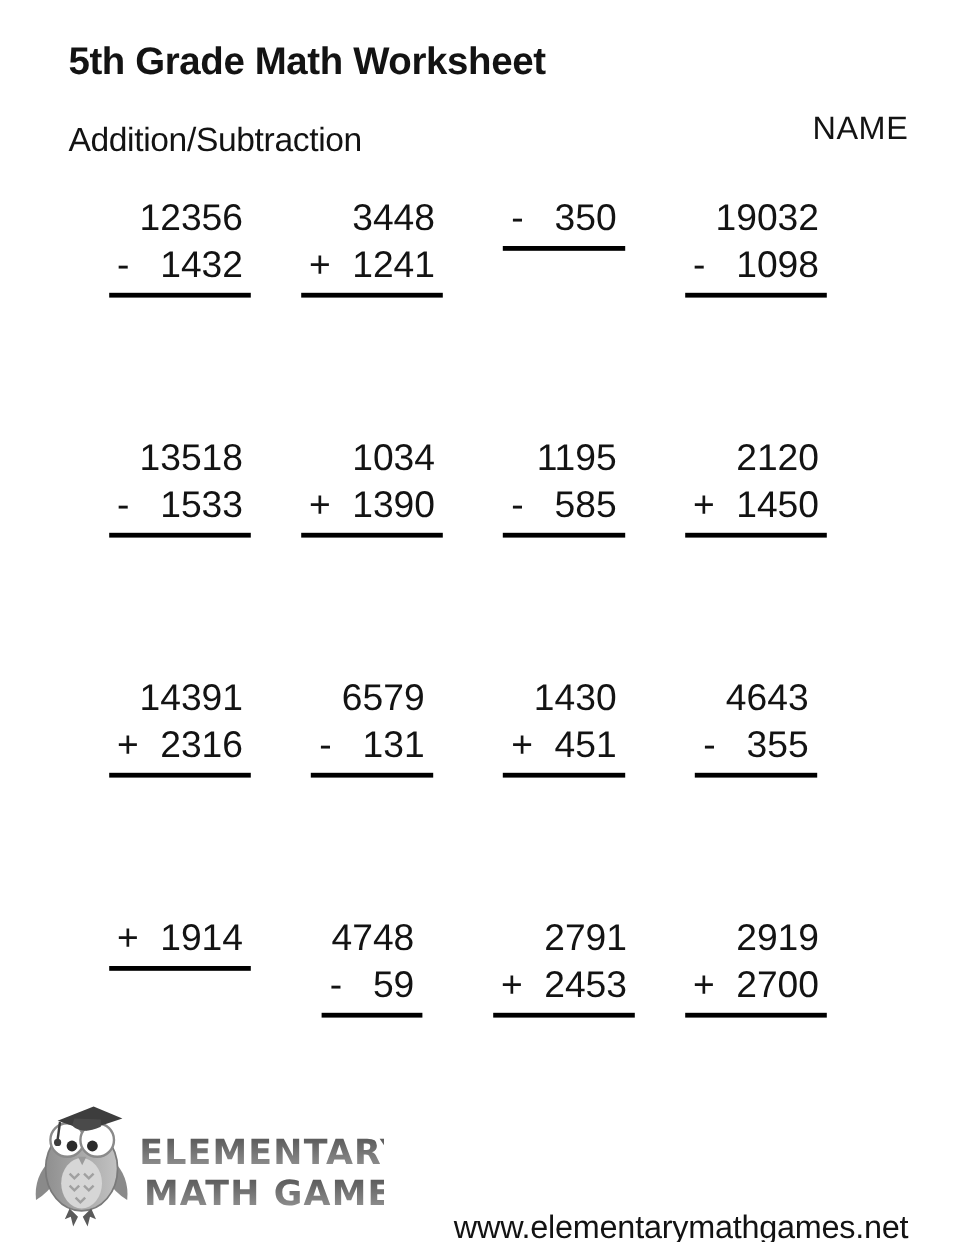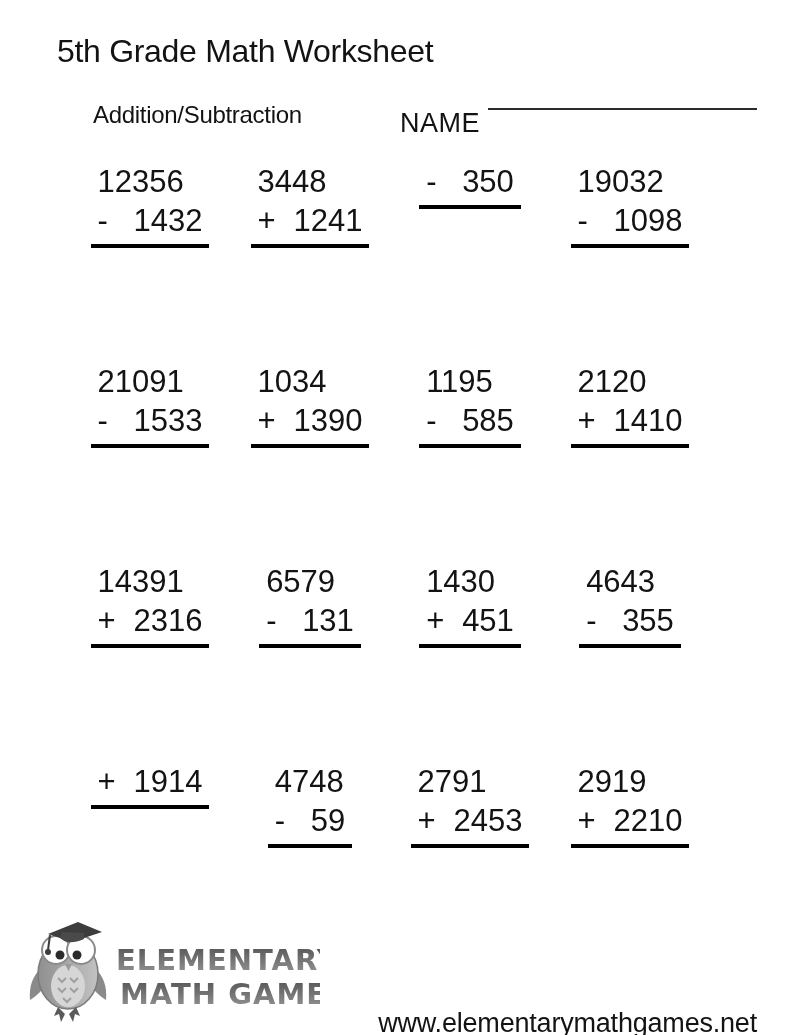--- a/index.html
+++ b/index.html
@@ -10,34 +10,35 @@
     background: #ffffff;
     font-family: "Liberation Sans", sans-serif;
     color: #131313;
     overflow: hidden;
   }
   .title {
     position: absolute;
     left: 57px; top: 33px;
     font-size: 32px;
     letter-spacing: -0.3px;
+    font-weight: bold;
   }
   .subtitle {
     position: absolute;
     left: 57px; top: 101px;
-    font-size: 24px;
+    font-size: 28px;
     letter-spacing: -0.3px;
-    margin-left: 36px;
   }
   .name-row {
     position: absolute;
-    left: 400px; top: 108px;
+    left: 400px; top: 92px;
     width: 357px;
     display: flex;
-    align-items: flex-start;
+    align-items: flex-end;
+    flex-direction: column;
   }
   .name-label {
     font-size: 27px;
     letter-spacing: 0.5px;
     line-height: 30px;
   }
   .name-line {
     flex: 1;
     height: 0;
     border-bottom: 2px solid #2b2b2b;
@@ -54,20 +55,21 @@
     justify-items: center;
     align-items: start;
   }
   .problem {
     display: inline-block;
     padding: 0 7px;
     font-size: 31px;
     line-height: 39px;
   }
   .problem .top {
+    text-align: right;
     white-space: nowrap;
   }
   .problem .bottom {
     display: flex;
     justify-content: space-between;
     align-items: baseline;
     white-space: nowrap;
   }
   .problem .op {
     display: inline-block;
@@ -138,21 +140,21 @@
     <div class="problem">
       <div class="top">19032</div>
       <div class="bottom">
         <span class="op">-</span>
         <span class="num">1098</span>
       </div>
       <div class="rule"></div>
     </div>
 
     <div class="problem">
-      <div class="top">21091</div>
+      <div class="top">13518</div>
       <div class="bottom">
         <span class="op">-</span>
         <span class="num">1533</span>
       </div>
       <div class="rule"></div>
     </div>
 
     <div class="problem">
       <div class="top">1034</div>
       <div class="bottom">
@@ -168,21 +170,21 @@
         <span class="op">-</span>
         <span class="num">585</span>
       </div>
       <div class="rule"></div>
     </div>
 
     <div class="problem">
       <div class="top">2120</div>
       <div class="bottom">
         <span class="op">+</span>
-        <span class="num">1410</span>
+        <span class="num">1450</span>
       </div>
       <div class="rule"></div>
     </div>
 
     <div class="problem">
       <div class="top">14391</div>
       <div class="bottom">
         <span class="op">+</span>
         <span class="num">2316</span>
       </div>
@@ -239,21 +241,21 @@
         <span class="op">+</span>
         <span class="num">2453</span>
       </div>
       <div class="rule"></div>
     </div>
 
     <div class="problem">
       <div class="top">2919</div>
       <div class="bottom">
         <span class="op">+</span>
-        <span class="num">2210</span>
+        <span class="num">2700</span>
       </div>
       <div class="rule"></div>
     </div>
   </div>
 
   <div class="footer-logo">
     <svg width="300" height="112" viewBox="0 0 300 112">
       <defs>
         <linearGradient id="logograd" x1="0" y1="0" x2="0" y2="1">
           <stop offset="0" stop-color="#4f4f4f"></stop>

